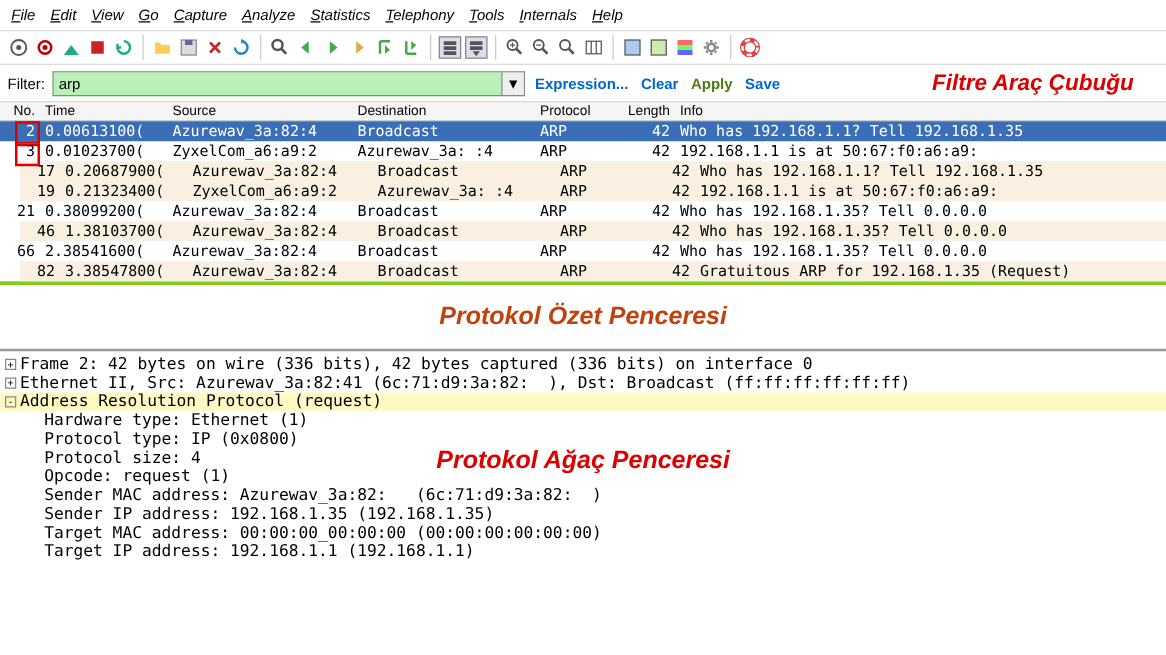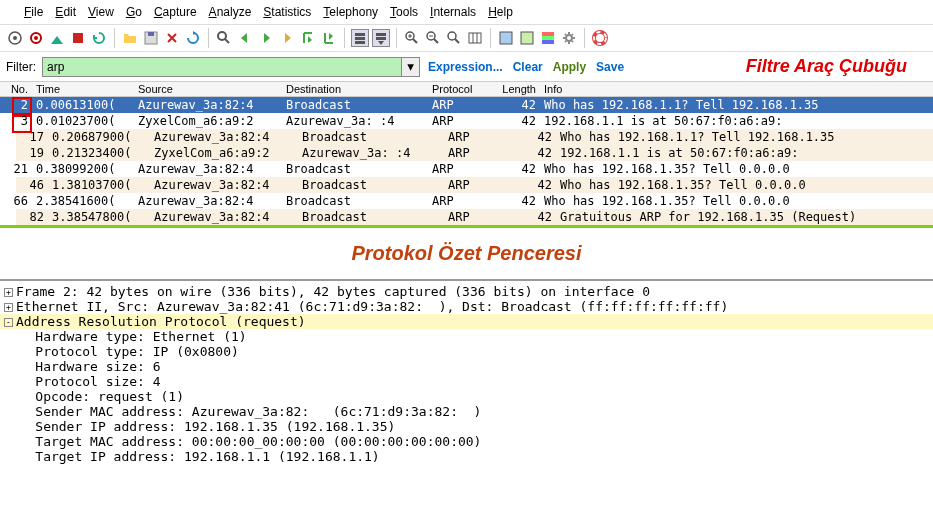--- a/index.html
+++ b/index.html
@@ -1,17 +1,17 @@
 <!DOCTYPE html>
 <html><head>
 <meta charset="utf-8">
 <style>
 * { margin:0; padding:0; box-sizing:border-box; }
 body { font-family: Tahoma, Arial, sans-serif; font-size:12px; background:#fff; width:933px; }
-.menubar { display:flex; gap:2px; padding:3px 19px; border-bottom:1px solid #ddd; }
+.menubar { display:flex; gap:2px; padding:3px 4px; border-bottom:1px solid #ddd;font-style:italic; }
 .menubar span { padding:2px 5px; cursor:pointer; }
 .menubar span u { text-decoration:underline; }
 .toolbar { display:flex; align-items:center; gap:3px; padding:3px 6px; border-bottom:1px solid #ddd; }
 .tb { width:18px; height:18px; display:inline-flex; align-items:center; justify-content:center; cursor:pointer; }
 .tb svg { width:16px; height:16px; }
 .sep { width:1px; height:20px; background:#ccc; margin:0 3px; }
 .filterbar { display:flex; align-items:center; gap:6px; padding:4px 6px; border-bottom:1px solid #ccc; }
 .filterbar label { font-size:12px; }
 .filter-input { flex:0 0 378px; display:flex; border:1px solid #888; background:#b8f0b8; }
 .filter-input input { flex:1; border:none; background:#b8f0b8; padding:2px 4px; font-size:12px; outline:none; }
@@ -313,25 +313,25 @@
         <div class="cell c-proto">ARP</div>
         <div class="cell c-len">42</div>
         <div class="cell c-info">Gratuitous ARP for 192.168.1.35 (Request)</div>
       </div>
     </div>
 </div>
 
 <div class="caption">Protokol Özet Penceresi</div>
 
 <div class="tree" id="tree">
+  <div class="tree-caption">Protokol Ağaç Penceresi</div>
 <div class="tree-line"><span class="tree-exp">+</span><span>Frame 2: 42 bytes on wire (336 bits), 42 bytes captured (336 bits) on interface 0</span></div>
     <div class="tree-line"><span class="tree-exp">+</span><span>Ethernet II, Src: Azurewav_3a:82:41 (6c:71:d9:3a:82:  ), Dst: Broadcast (ff:ff:ff:ff:ff:ff)</span></div>
     <div class="tree-line hlrow"><span class="tree-exp">-</span><span>Address Resolution Protocol (request)</span></div>
     <div class="tree-line">    <span>Hardware type: Ethernet (1)</span></div>
     <div class="tree-line">    <span>Protocol type: IP (0x0800)</span></div>
-    <div class="tree-line">    <span>Hardware size: 6</span></div>
     <div class="tree-line">    <span>Protocol size: 4</span></div>
     <div class="tree-line">    <span>Opcode: request (1)</span></div>
     <div class="tree-line">    <span>Sender MAC address: Azurewav_3a:82:   (6c:71:d9:3a:82:  )</span></div>
     <div class="tree-line">    <span>Sender IP address: 192.168.1.35 (192.168.1.35)</span></div>
     <div class="tree-line">    <span>Target MAC address: 00:00:00_00:00:00 (00:00:00:00:00:00)</span></div>
     <div class="tree-line">    <span>Target IP address: 192.168.1.1 (192.168.1.1)</span></div>
   </div>
 
 </body></html>

